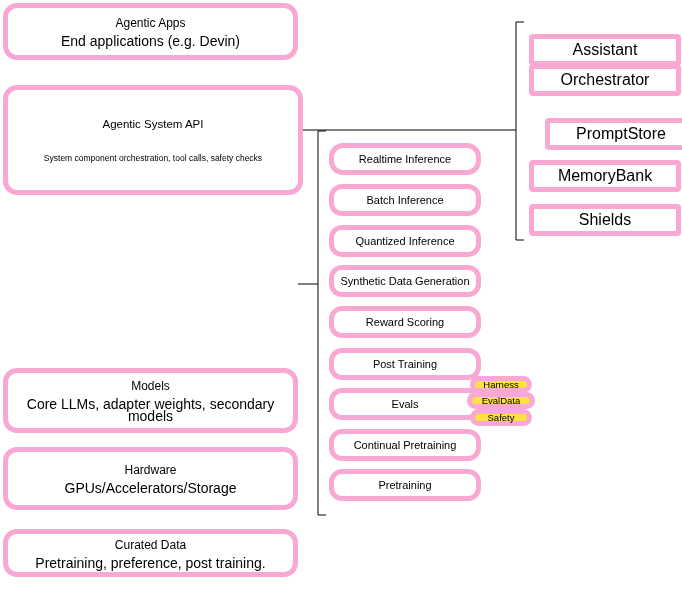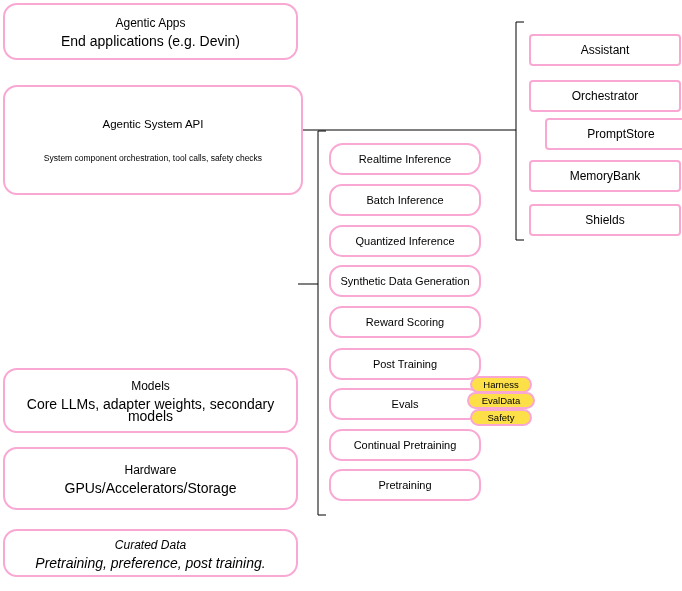--- a/index.html
+++ b/index.html
@@ -18,21 +18,21 @@
   #canvas {
     position: absolute;
     left: 0;
     top: 0;
     width: 682px;
     height: 591px;
   }
   .box {
     position: absolute;
     box-sizing: border-box;
-    border: 2px solid #f9a8d4;
+    border: 5px solid #f9a8d4;
     background: #ffffff;
     display: flex;
     flex-direction: column;
     align-items: center;
     justify-content: center;
     text-align: center;
   }
   .stack-box {
     border-radius: 10px;
   }
@@ -58,21 +58,21 @@
     font-size: 8.5px;
     line-height: 12px;
     margin-top: 21px;
   }
   .cap-box {
     border-radius: 13px;
     font-size: 11px;
   }
   .svc-box {
     border-radius: 4px;
-    font-size: 12px;
+    font-size: 16px;
   }
   .pill-box {
     border-radius: 11px;
     font-size: 9.5px;
     background: #fde047;
     z-index: 5;
   }
   svg.connectors {
     position: absolute;
     left: 0;
@@ -110,29 +110,29 @@
   <div class="box stack-box api-box" style="left:3px; top:368px; width:295px; height:65px;">
     <div class="stack-title">Models</div>
     <div class="stack-sub">Core LLMs, adapter weights, secondary models</div>
   </div>
 
   <div class="box stack-box api-box" style="left:3px; top:447px; width:295px; height:63px;">
     <div class="stack-title">Hardware</div>
     <div class="stack-sub">GPUs/Accelerators/Storage</div>
   </div>
 
-  <div class="box stack-box api-box" style="left:3px; top:529px; width:295px; height:48px;font-style:italic;">
+  <div class="box stack-box api-box" style="left:3px; top:529px; width:295px; height:48px;">
     <div class="stack-title">Curated Data</div>
     <div class="stack-sub">Pretraining, preference, post training.</div>
   </div>
 
   <div class="box svc-box" style="left:529px; top:34px; width:152px; height:32px;">
     <span>Assistant</span>
   </div>
-  <div class="box svc-box" style="left:529px; top:80px; width:152px; height:32px;">
+  <div class="box svc-box" style="left:529px; top:64px; width:152px; height:32px;">
     <span>Orchestrator</span>
   </div>
   <div class="box svc-box" style="left:545px; top:118px; width:152px; height:32px;">
     <span>PromptStore</span>
   </div>
   <div class="box svc-box" style="left:529px; top:160px; width:152px; height:32px;">
     <span>MemoryBank</span>
   </div>
   <div class="box svc-box" style="left:529px; top:204px; width:152px; height:32px;">
     <span>Shields</span>

